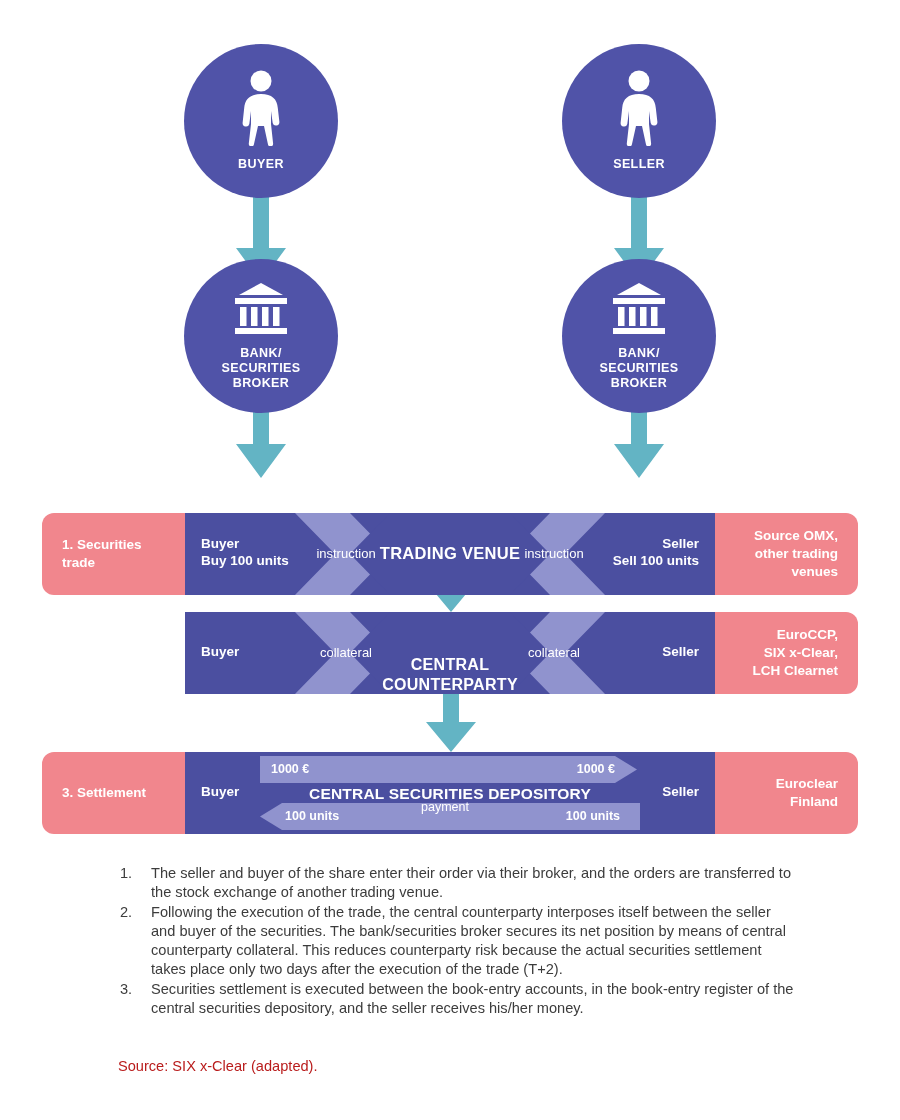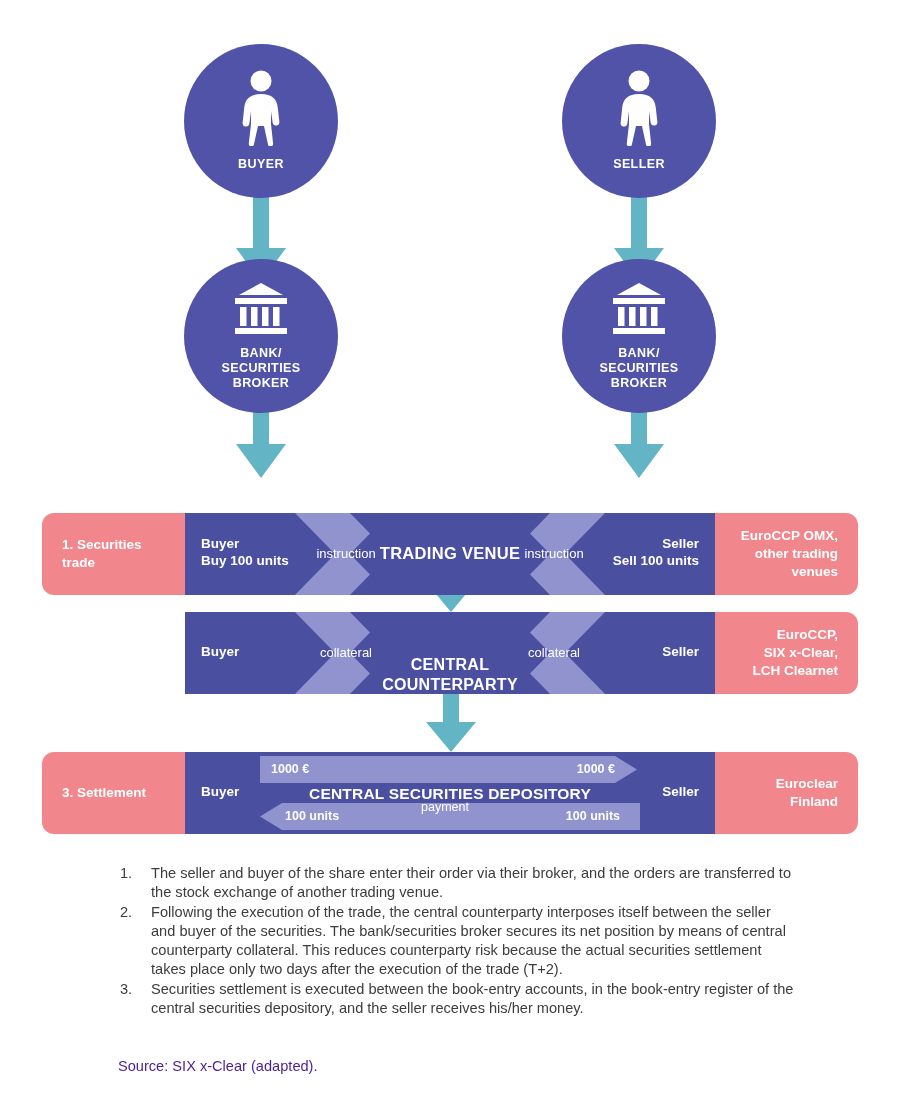--- a/index.html
+++ b/index.html
@@ -49,21 +49,21 @@
   .lbl.hub.two{font-size:16px;line-height:1.22;margin-top:22px;}
   .lbl.csd{font-size:15.5px;font-weight:bold;letter-spacing:.2px;}
   .lbl.flow{font-size:12.5px;font-weight:bold;}
   .lbl.flowmid{font-size:12.5px;font-weight:normal;margin-top:38px;}
   
   #notes{position:absolute;left:118px;top:864px;width:676px;
     font-size:14.6px;line-height:1.30;color:#3c3c3c;}
   #notes ol{margin:0;padding:0;list-style:none;}
   #notes li{position:relative;padding-left:33px;margin-bottom:1px;}
   #notes li .num{position:absolute;left:2px;top:0;width:24px;text-align:left;}
-  #source{position:absolute;left:118px;top:1058px;font-size:14.6px;color:#4c1d95;}
+  #source{position:absolute;left:118px;top:1058px;font-size:14.6px;color:#b91c1c;}
 </style>
 </head>
 <body>
 
 <div id="nodes">
 
   <svg class="arrow-down" style="left:234px;top:176px;" width="54" height="110" viewBox="0 0 54 110">
     <path d="M19 0 H35 V72 H52 L27 106 L2 72 H19 Z" fill="#63b4c4"></path>
   </svg>
   <svg class="arrow-down" style="left:612px;top:176px;" width="54" height="110" viewBox="0 0 54 110">
@@ -157,21 +157,21 @@
     </span>
     <span class="lbl chev" style="left:117px;top:33px;width:88px;">instruction</span>
     <span class="lbl hub" style="left:185px;top:30px;width:160px;">TRADING VENUE</span>
     <span class="lbl chev" style="left:325px;top:33px;width:88px;">instruction</span>
     <span class="lbl party" style="right:16px;top:23px;text-align:right;">
       <span>Seller</span><br><span>Sell 100 units</span>
     </span>
   </div>
 
   <div class="pink right">
-    <span><span>EuroCCP OMX,</span><br><span>other trading</span><br><span>venues</span></span>
+    <span><span>Source OMX,</span><br><span>other trading</span><br><span>venues</span></span>
   </div>
 </div>
 
 <div class="row" style="top:612px;">
 
   <div class="stage">
     <svg width="530" height="82" viewBox="0 0 530 82">
       <path d="M110 0 H165 L205 41 L165 82 H110 L150 41 Z" fill="#9093ce"></path>
       <path d="M420 0 H365 L325 41 L365 82 H420 L380 41 Z" fill="#9093ce"></path>
       <path d="M205 0 H325 L365 41 L325 82 H205 L165 41 Z" fill="#4b4fa0"></path>

